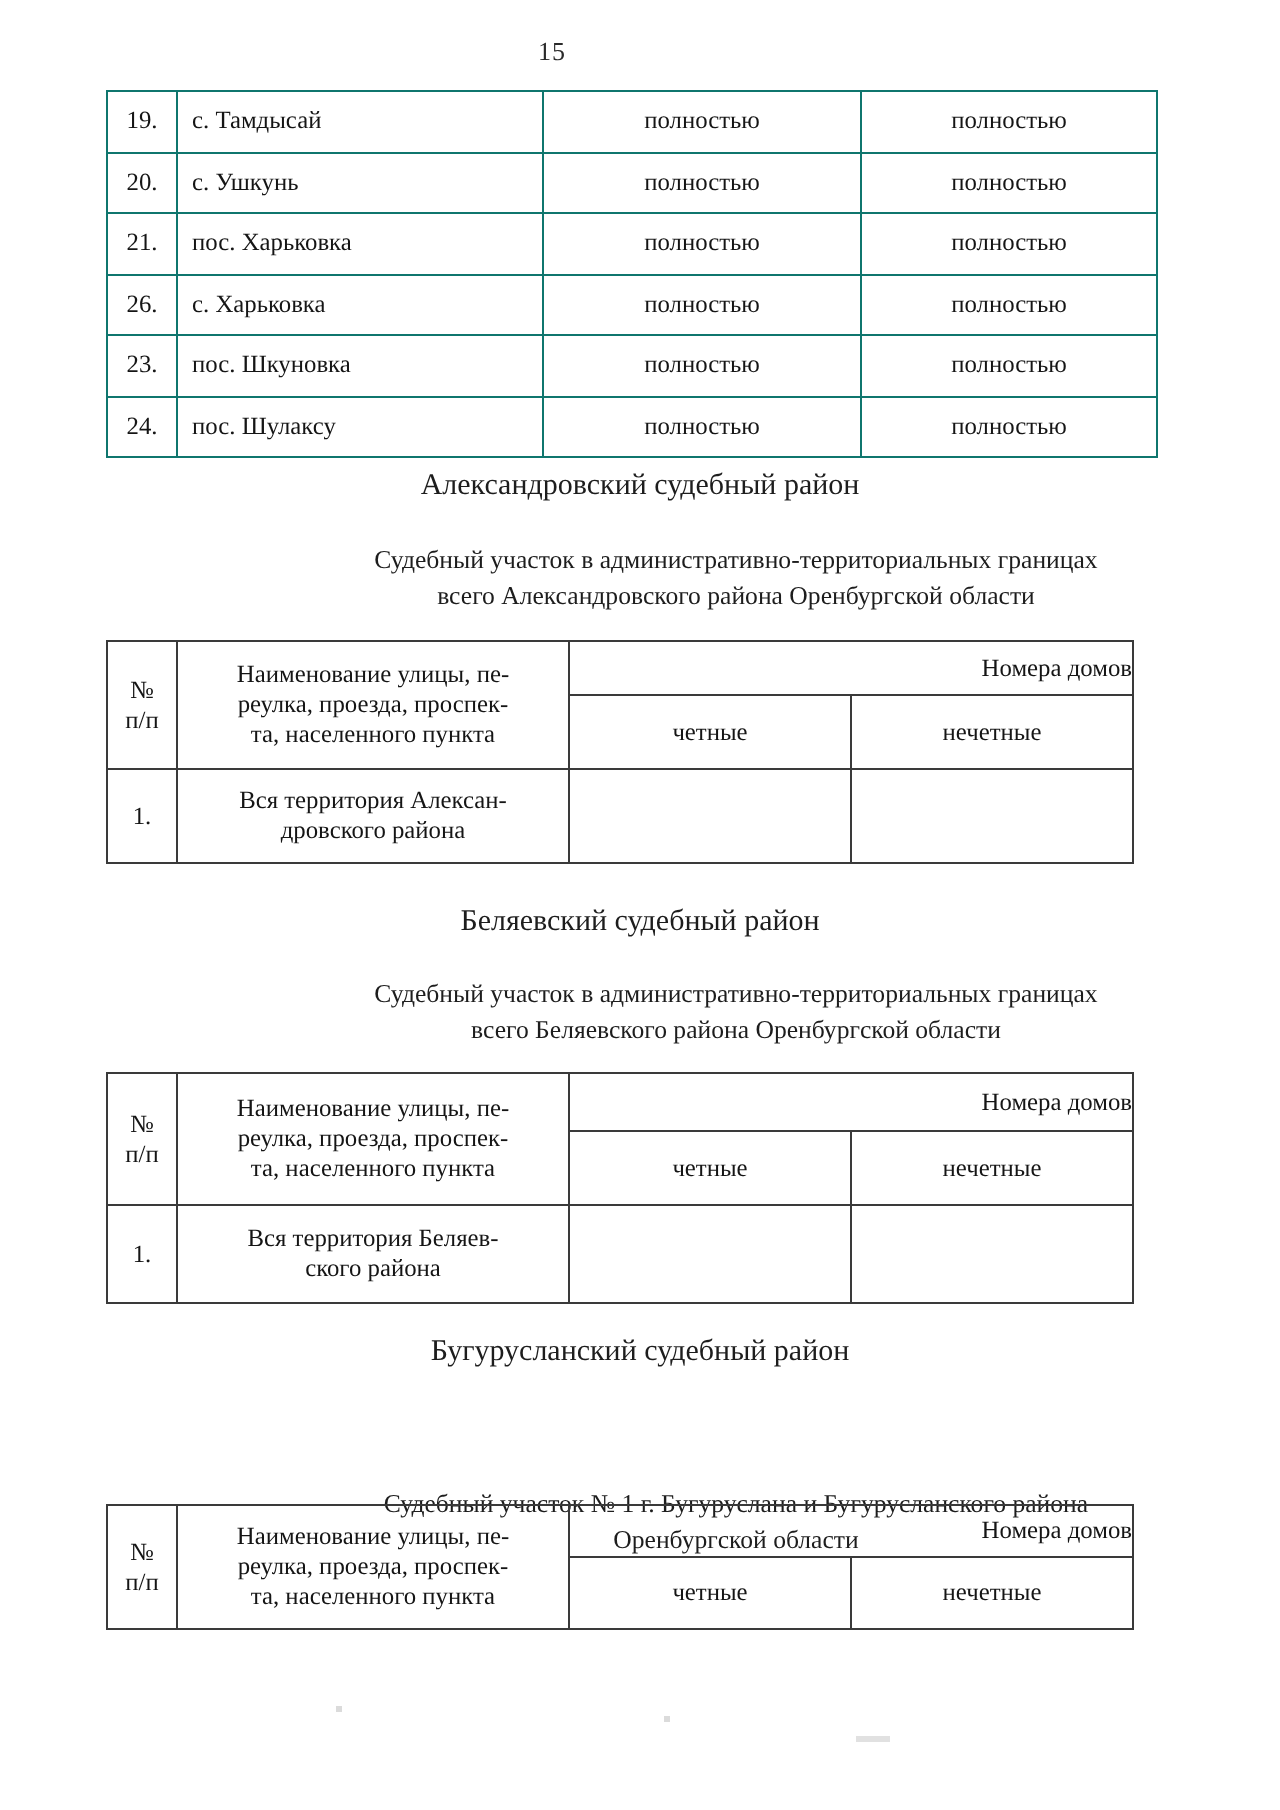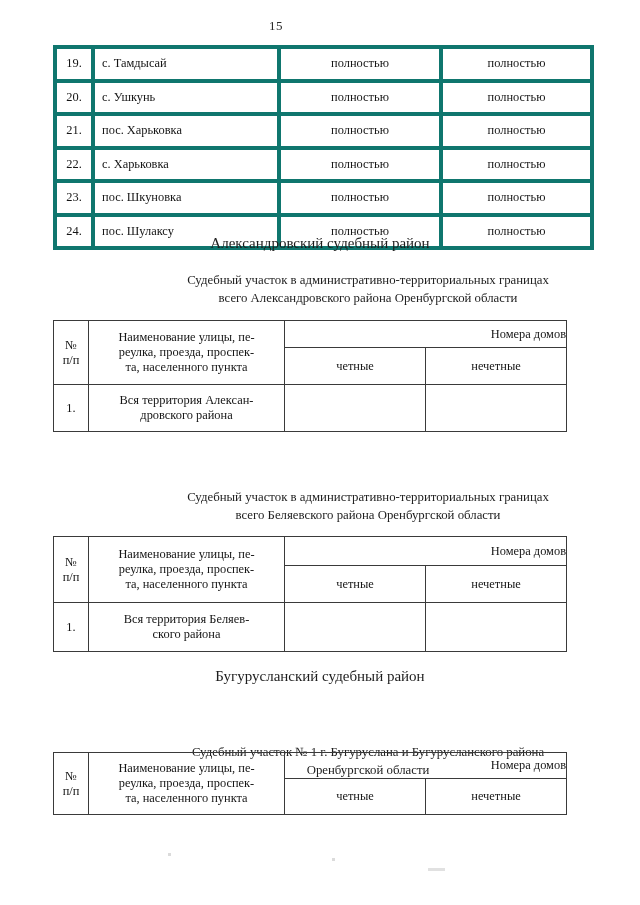--- a/index.html
+++ b/index.html
@@ -38,21 +38,21 @@
   
   .doc-table {
     position: absolute;
     border-collapse: collapse;
     table-layout: fixed;
     font-size: 12.4px;
     color: #151515;
   }
   .doc-table td,
   .doc-table th {
-    border: 4px solid #0f766e;
+    border: 1px solid #0f766e;
     padding: 0;
     font-weight: normal;
     vertical-align: middle;
   }
 
   
   #table-settlements {
     left: 53px;
     top: 45px;
     width: 514px;
@@ -172,21 +172,21 @@
         <td class="col-even">полностью</td>
         <td class="col-odd">полностью</td>
       </tr>
       <tr>
         <td class="col-num">21.</td>
         <td class="col-name">пос. Харьковка</td>
         <td class="col-even">полностью</td>
         <td class="col-odd">полностью</td>
       </tr>
       <tr>
-        <td class="col-num">22.</td>
+        <td class="col-num">26.</td>
         <td class="col-name">с. Харьковка</td>
         <td class="col-even">полностью</td>
         <td class="col-odd">полностью</td>
       </tr>
       <tr>
         <td class="col-num">23.</td>
         <td class="col-name">пос. Шкуновка</td>
         <td class="col-even">полностью</td>
         <td class="col-odd">полностью</td>
       </tr>
@@ -229,20 +229,21 @@
         <td class="hc-name-left">
           <span class="np-stack">Вся территория Алексан-</span>
           <span class="np-stack">дровского района</span>
         </td>
         <td class="hc-even"></td>
         <td class="hc-odd"></td>
       </tr>
     </tbody>
   </table>
 
+  <div class="district-heading" style="top:453px;">Беляевский судебный район</div>
 
   <div class="uchastok-heading" style="top:489px;">
     <div>Судебный участок в административно-территориальных границах</div>
     <div>всего Беляевского района Оренбургской области</div>
   </div>
 
   <table class="houses-table" style="top:536px;">
     <tbody>
       <tr>
         <td class="hc-num" rowspan="2" style="height:31px;">

